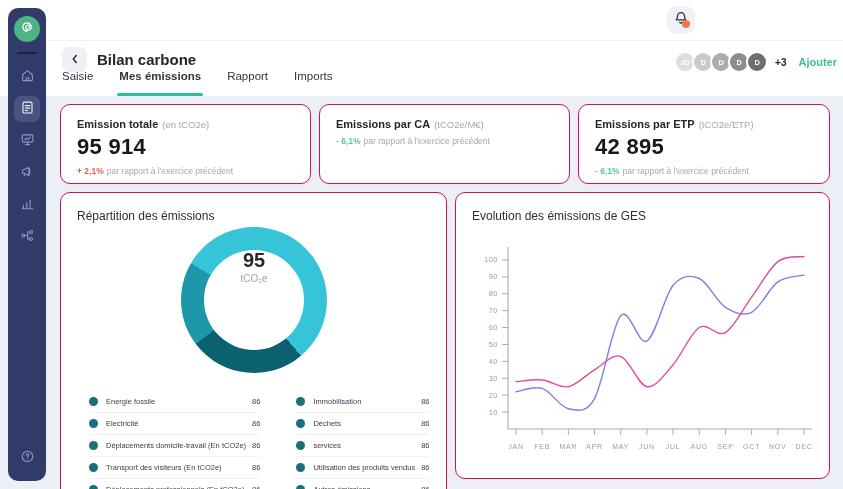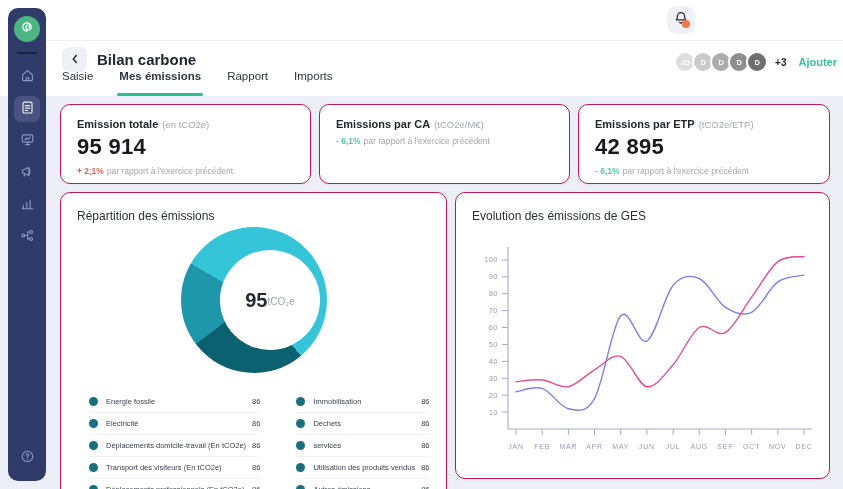--- a/index.html
+++ b/index.html
@@ -50,22 +50,22 @@
   .stat-unit{font-size:9.5px;font-weight:400;color:#A3A7B3;margin-left:4px;}
   .stat-value{font-size:22px;font-weight:700;color:#17191F;margin-top:4px;letter-spacing:.3px;}
   .stat-delta{font-size:8.5px;color:#A3A7B3;margin-top:6px;white-space:nowrap;}
   .stat-delta .delta-val{font-weight:700;margin-right:3px;text-align:right;}
 
   .card-title{position:absolute;top:16px;left:16px;font-size:12px;color:#2A2E38;}
 
   
   .donut-card{left:60px;top:192px;width:387px;height:330px;}
   .donut{position:absolute;left:120px;top:34px;width:146px;height:146px;border-radius:50%;}
-  .donut-hole{position:absolute;left:39px;top:23px;width:100px;height:100px;border-radius:50%;
-    background:#FFFFFF;display:flex;flex-direction:row;align-items:center;justify-content:center;}
+  .donut-hole{position:absolute;left:23px;top:23px;width:100px;height:100px;border-radius:50%;
+    background:#FFFFFF;display:flex;flex-direction:column;align-items:center;justify-content:flex-start;}
   .donut-value{font-size:20px;font-weight:700;color:#25282F;line-height:1;}
   .donut-unit{font-size:10px;color:#A0A4B0;margin-top:3px;}
   .legend{position:absolute;left:28px;right:30px;top:198px;display:grid;
     grid-template-columns:1fr 1fr;column-gap:36px;}
   .legend-row{display:flex;align-items:center;height:22px;border-bottom:1px solid #F0F1F6;}
   .legend-dot{width:9px;height:9px;border-radius:50%;flex:none;margin-right:8px;}
   .legend-label{flex:1;font-size:7.5px;color:#3A3F4C;white-space:nowrap;overflow:hidden;text-overflow:ellipsis;}
   .legend-value{font-size:7.5px;color:#3A3F4C;margin-left:6px;}
 
   

